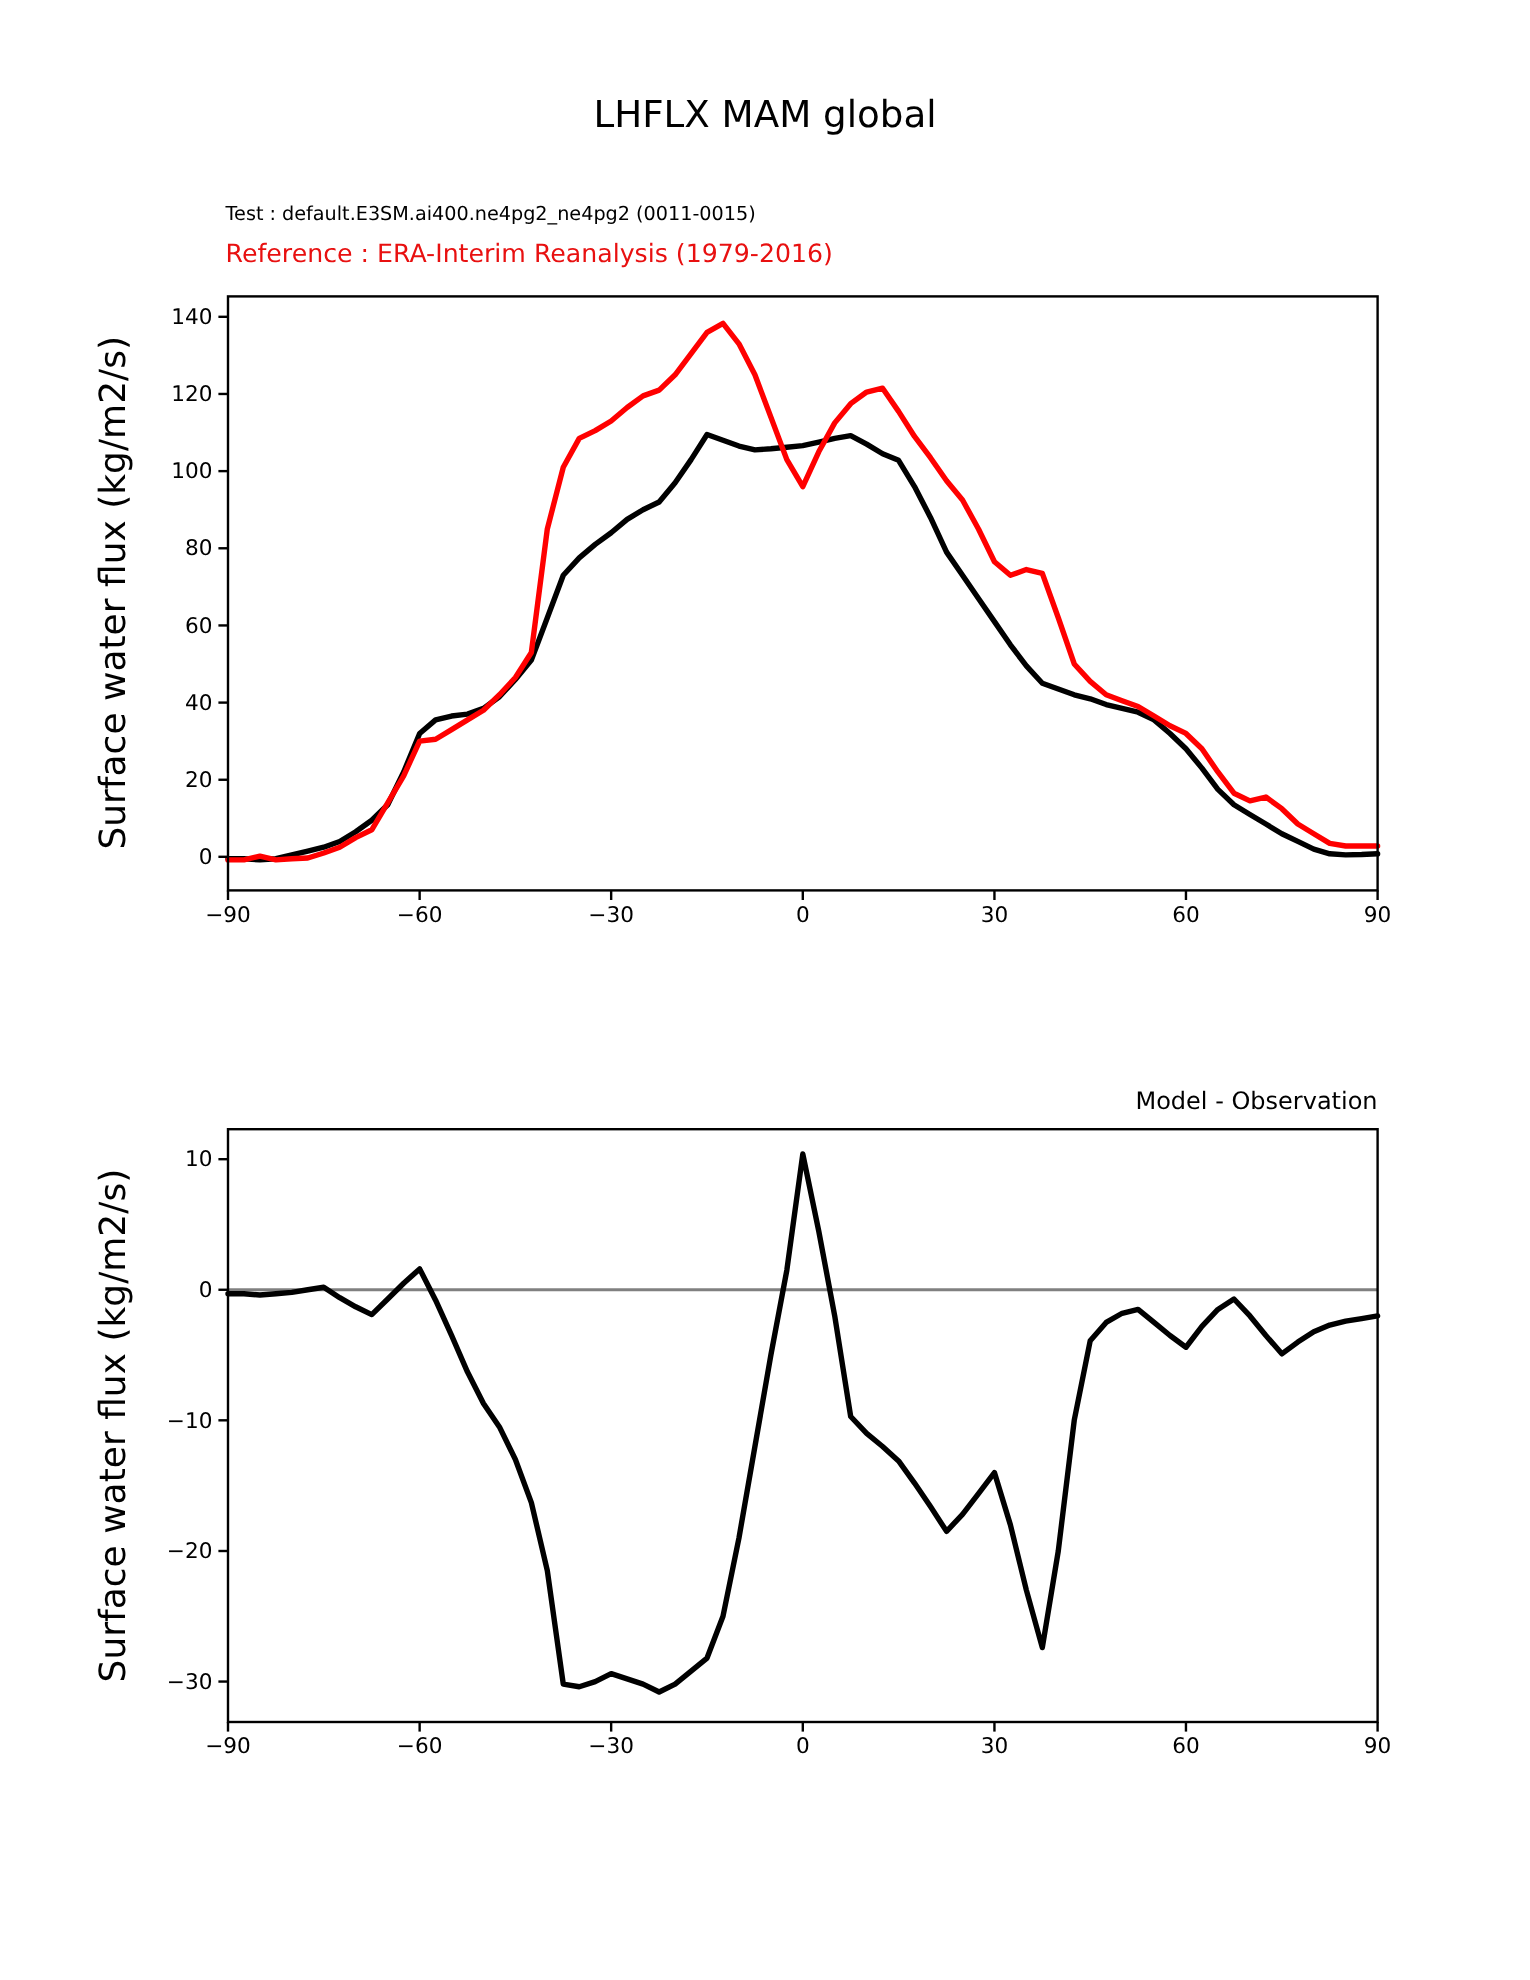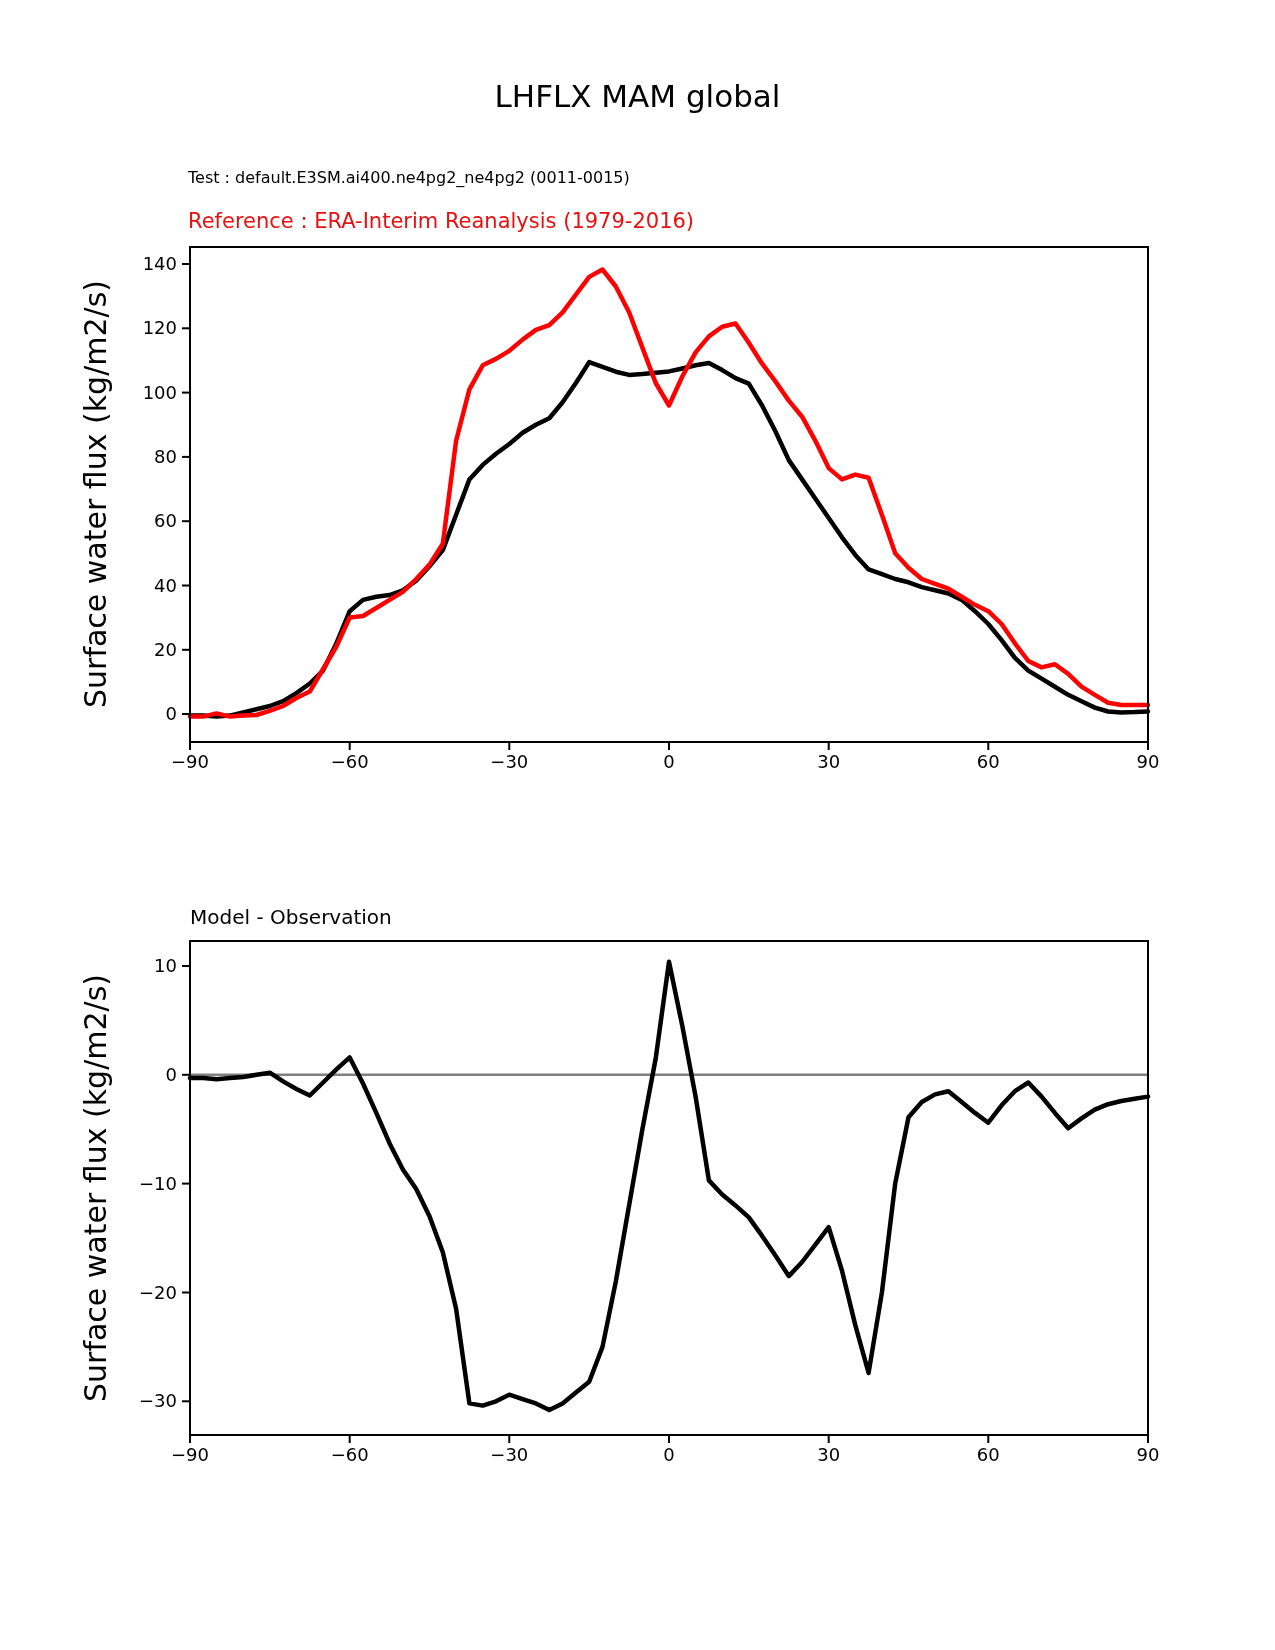--- a/index.html
+++ b/index.html
@@ -12,33 +12,33 @@
   }
   .suptitle{
     position:absolute;left:0;top:78px;width:1275px;
     text-align:center;font-size:31px;color:#000;
   }
   .test-label{
     position:absolute;left:188px;top:168px;
     font-size:16px;color:#000;white-space:nowrap;
   }
   .reference-label{
-    position:absolute;left:188px;top:209px;
+    position:absolute;left:188px;top:199px;
     font-size:21px;color:#e81010;white-space:nowrap;
   }
   .ylabel{
     position:absolute;left:95px;
     transform:translate(-50%,-50%) rotate(-90deg);
     font-size:30px;color:#000;white-space:nowrap;
   }
   .ylabel.top{top:494px;}
   .ylabel.bottom{top:1188px;}
   .subplot-title{
     position:absolute;left:190px;top:905px;width:958px;
-    text-align:left;font-size:20px;color:#000;
+    text-align:right;font-size:20px;color:#000;
   }
   svg.chart-canvas{position:absolute;left:0;top:0;}
 </style>
 </head>
 <body>
 
 <div class="figure">
 
   <div class="suptitle">LHFLX MAM global</div>
 

